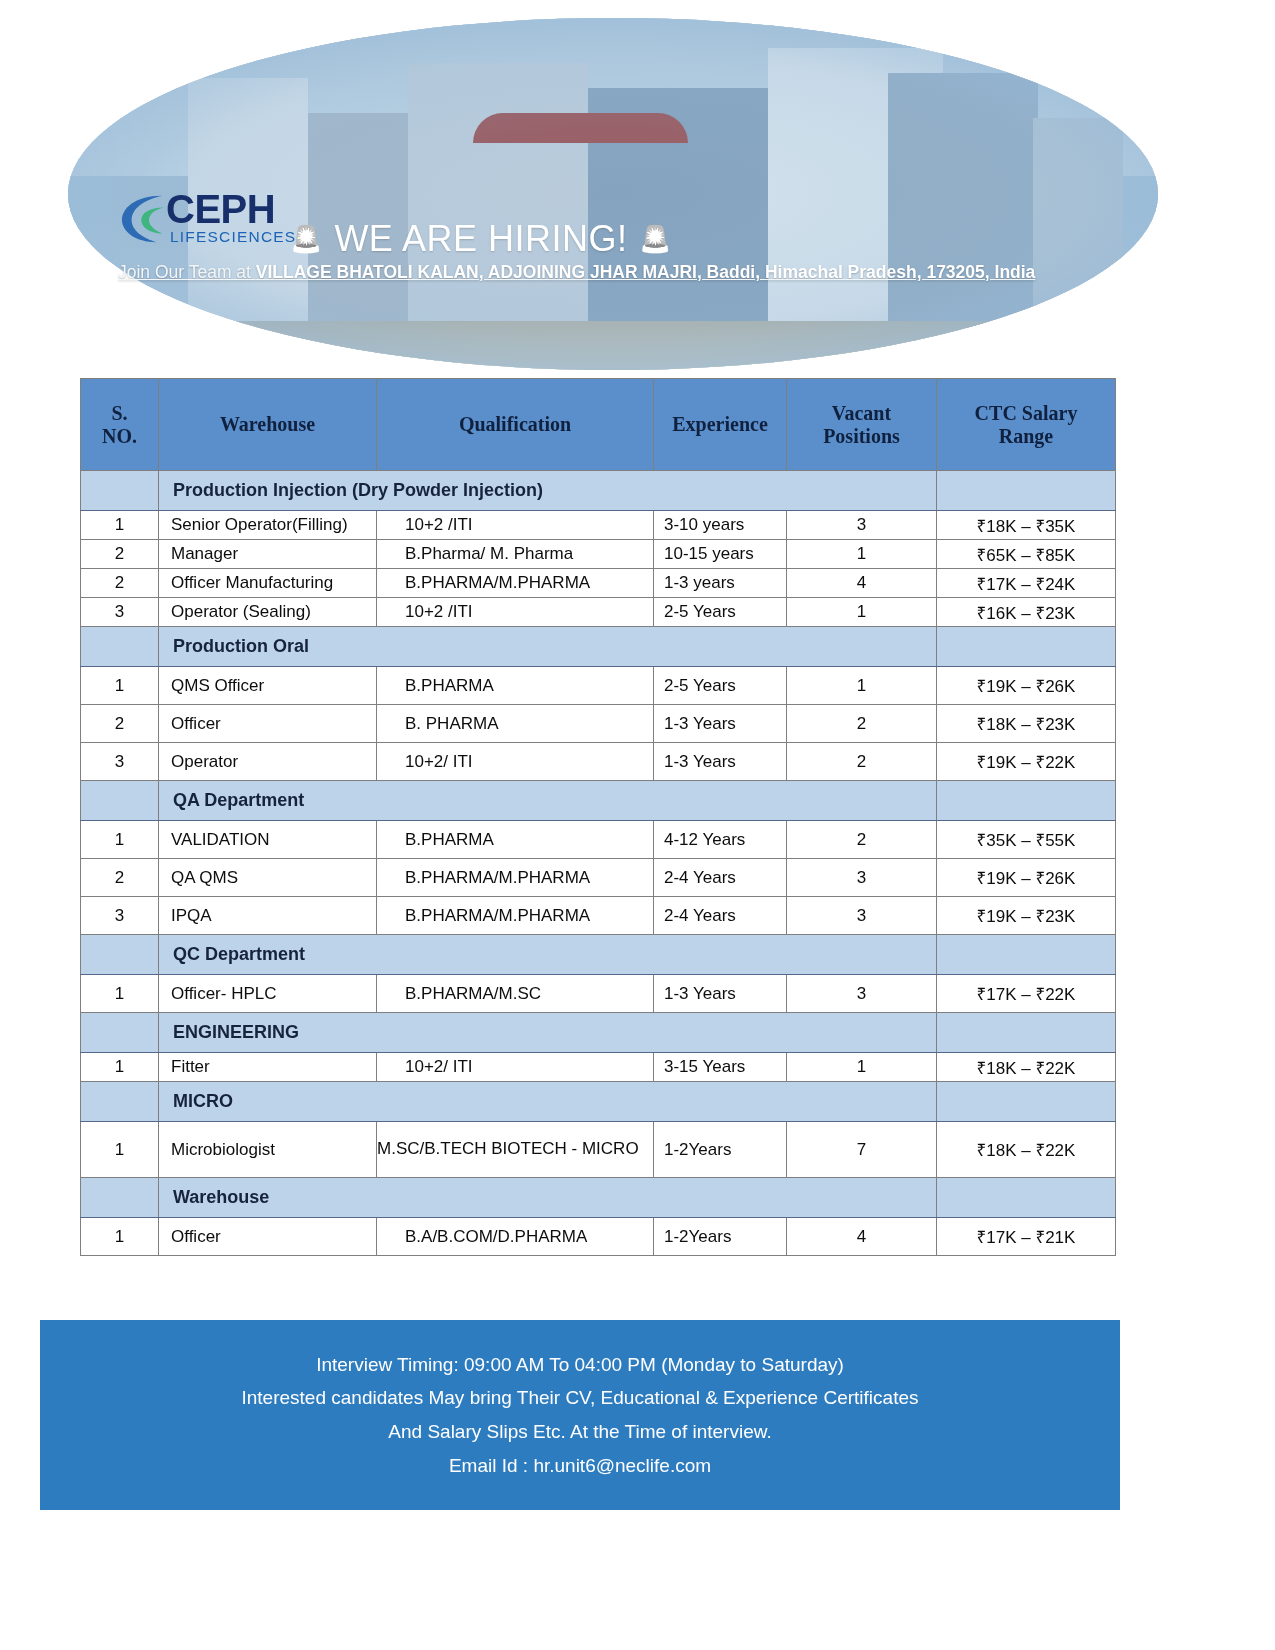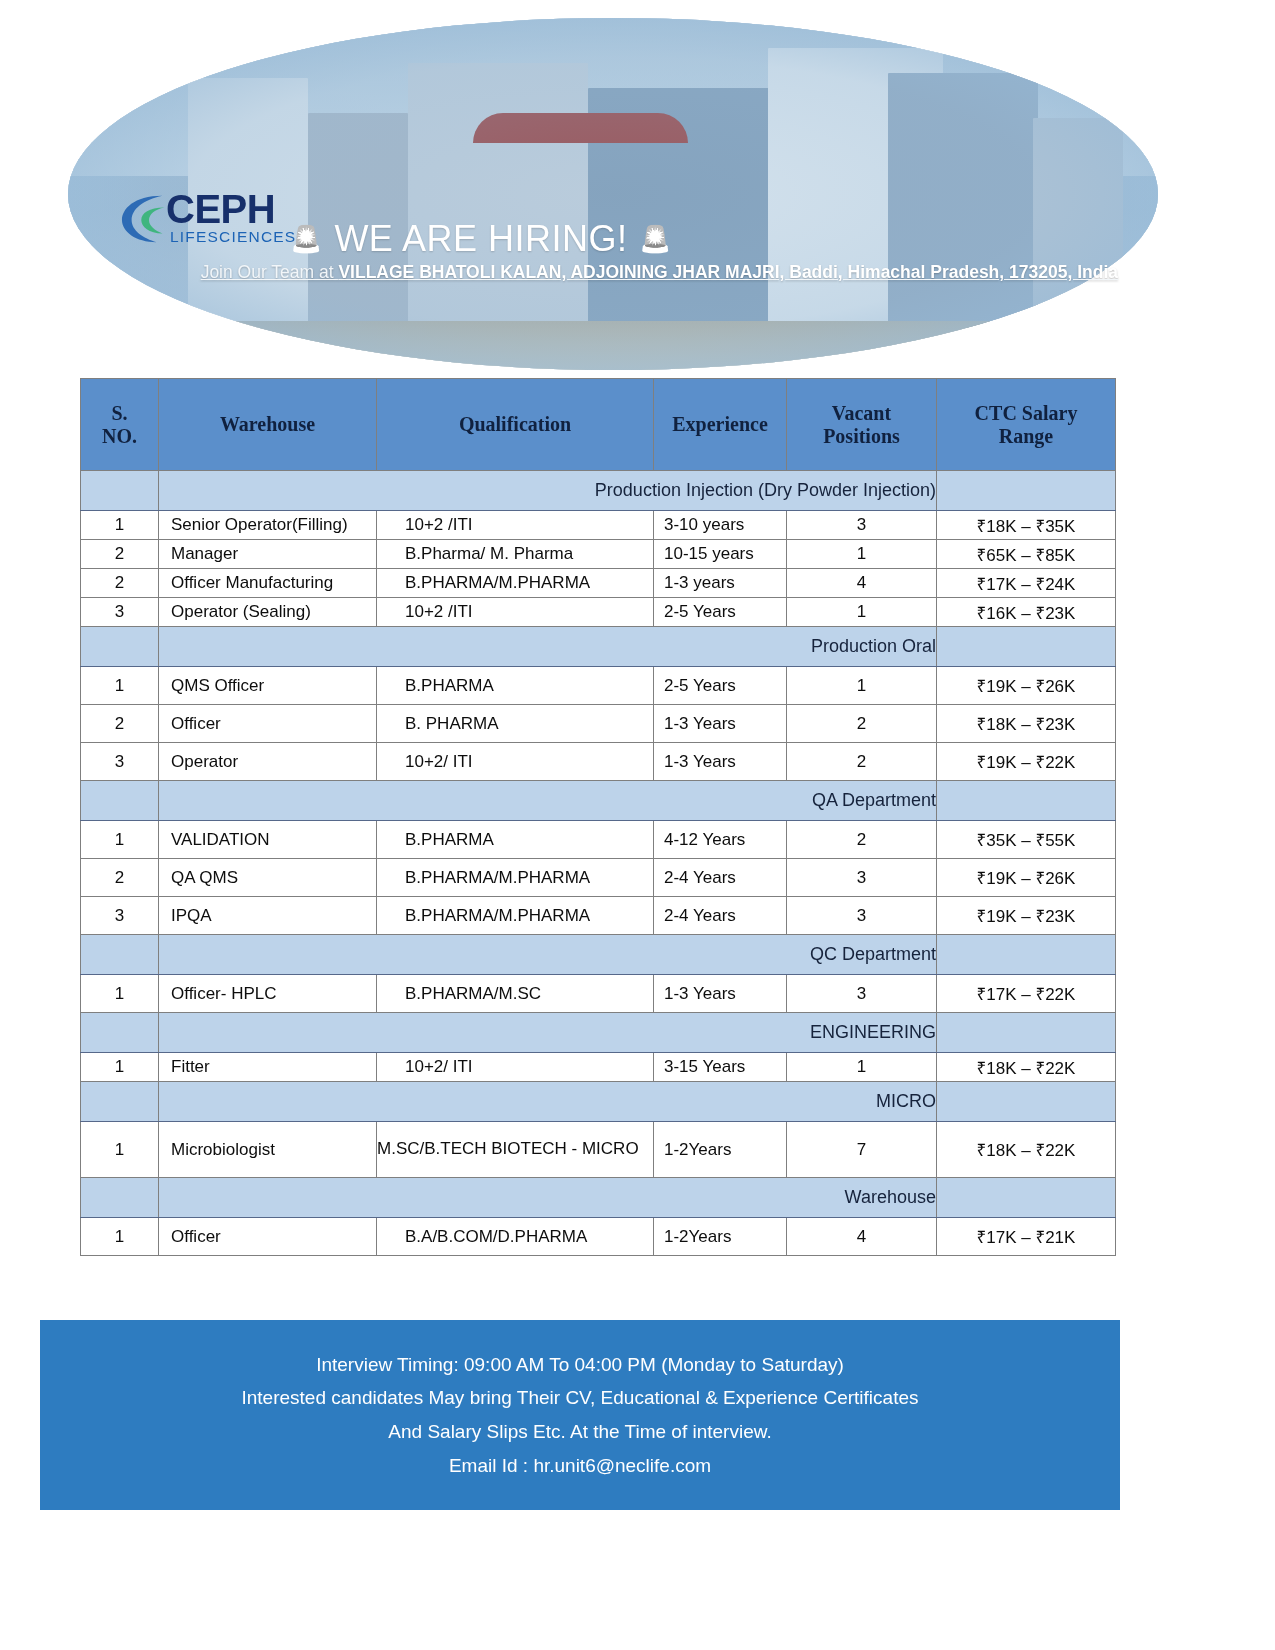--- a/index.html
+++ b/index.html
@@ -12,21 +12,20 @@
     position: relative;
     overflow: hidden;
   }
 
   
   .hero {
     position: absolute;
     left: 0; top: 0;
     width: 1275px;
     height: 372px;
-    text-align: right;
   }
   .hero-ellipse {
     position: absolute;
     left: 68px; top: 18px;
     width: 1090px; height: 352px;
     border-radius: 50%;
     overflow: hidden;
     background: #a9c6dd;
   }
   
@@ -140,23 +139,23 @@
   .col-vac   { width: 150px; }
   .col-ctc   { width: 179px; }
 
   tbody tr.section td {
     background: #bdd3ea;
     height: 40px;
     border-top: 1px solid #56688a;
     border-bottom: 1px solid #56688a;
   }
   tbody tr.section td.sec-label {
-    font-size: 18px; font-weight: normal; color: #16233c;
+    font-size: 18px; font-weight: bold; color: #16233c;
     padding-left: 14px;
-    text-align: right;
+    text-align: left;
   }
   tbody tr.row td {
     height: 29px;
     font-size: 17px;
     color: #0d0d0d;
     background: #ffffff;
   }
   tbody tr.row td.c-sno { text-align: center; }
   tbody tr.row td.c-dept { padding-left: 12px; }
   tbody tr.row td.c-qual { padding-left: 28px; }

